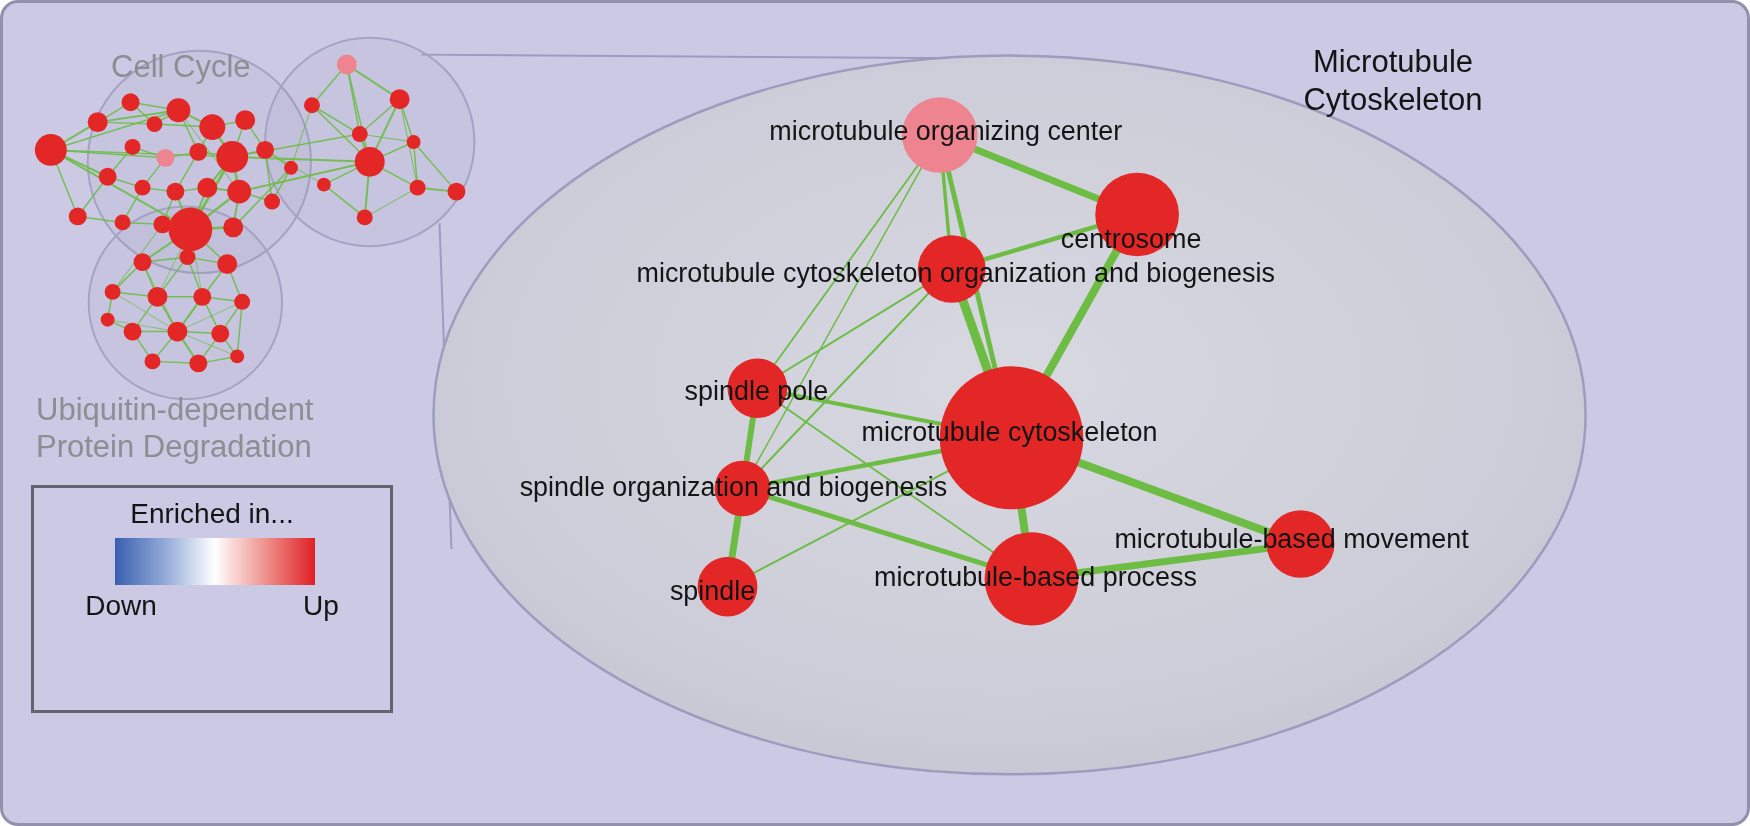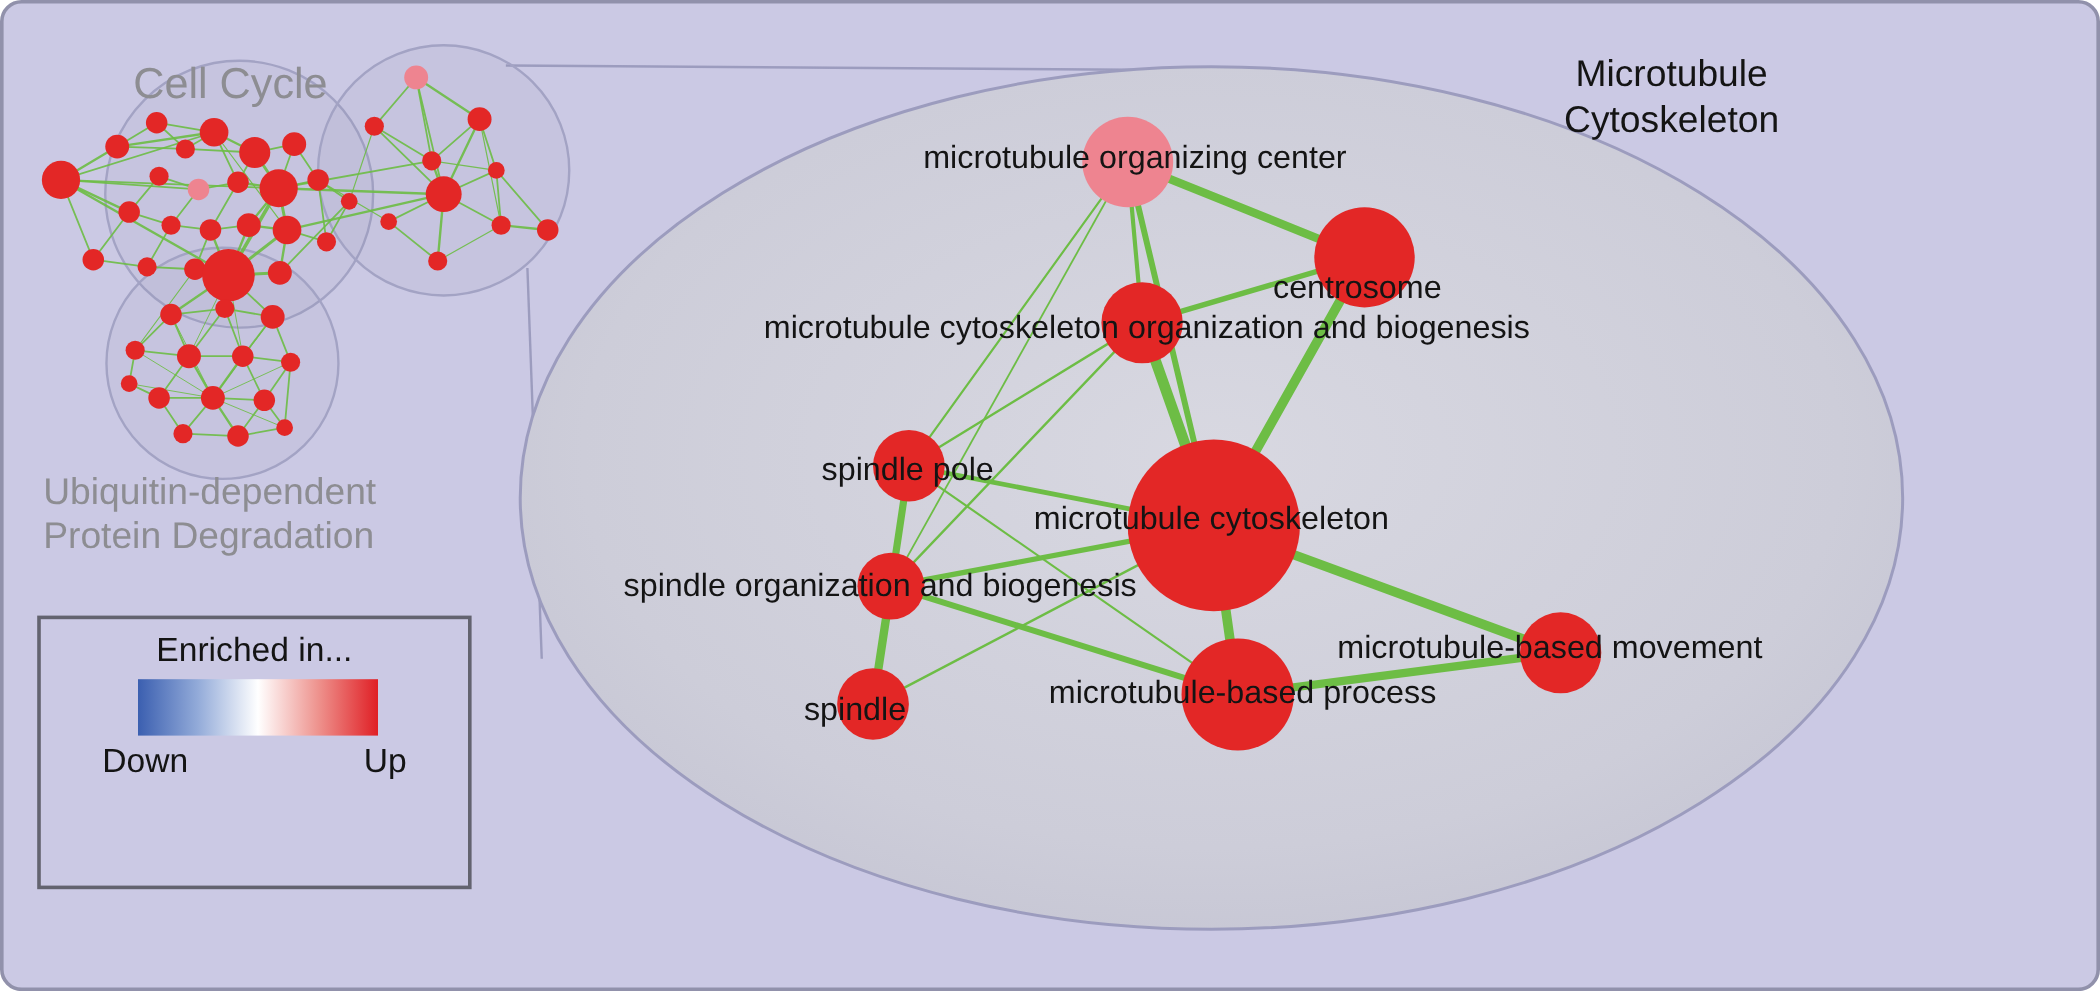--- a/index.html
+++ b/index.html
@@ -3,25 +3,25 @@
 <meta charset="utf-8">
 <style>
   html,body{margin:0;padding:0;background:#ffffff;}
   .figure{
     position:relative;width:1750px;height:826px;box-sizing:border-box;
     background:#cbc9e4;border:3px solid #9191ab;border-radius:18px;overflow:hidden;
     font-family:"Liberation Sans",sans-serif;color:#141414;
   }
   .figure svg{position:absolute;left:0;top:0;width:100%;height:100%;}
   .overlay{position:absolute;white-space:nowrap;}
-  .cell-cycle-label{left:108px;top:46px;font-size:36px;color:#8d8d92;}
+  .cell-cycle-label{left:108px;top:46px;font-size:31px;color:#8d8d92;}
   .ubiquitin-label{left:33px;top:388px;font-size:31px;color:#8d8d92;line-height:37px;}
   .microtubule-title{left:1255px;top:40px;width:270px;text-align:center;font-size:31px;line-height:38px;color:#141414;}
   .legend-box{
-    position:absolute;left:28px;top:510px;width:356px;height:222px;
+    position:absolute;left:28px;top:482px;width:356px;height:222px;
     border:3px solid #63636f;background:transparent;
   }
   .legend-title{position:absolute;top:10px;width:100%;text-align:center;font-size:28px;}
   .legend-bar{position:absolute;left:81px;top:50px;width:200px;height:47px;}
   .legend-down{position:absolute;left:87px;top:102px;transform:translateX(-50%);font-size:28px;text-align:center;}
   .legend-up{position:absolute;left:287px;top:102px;transform:translateX(-50%);font-size:28px;text-align:center;}
   .legend-caption{position:absolute;top:146px;width:100%;text-align:center;font-size:24px;line-height:31px;}
 </style>
 </head>
 <body>

